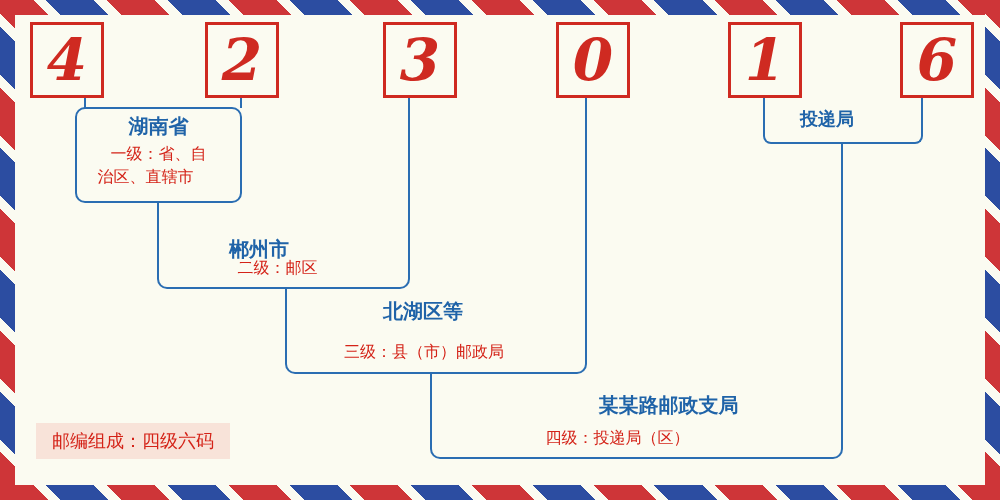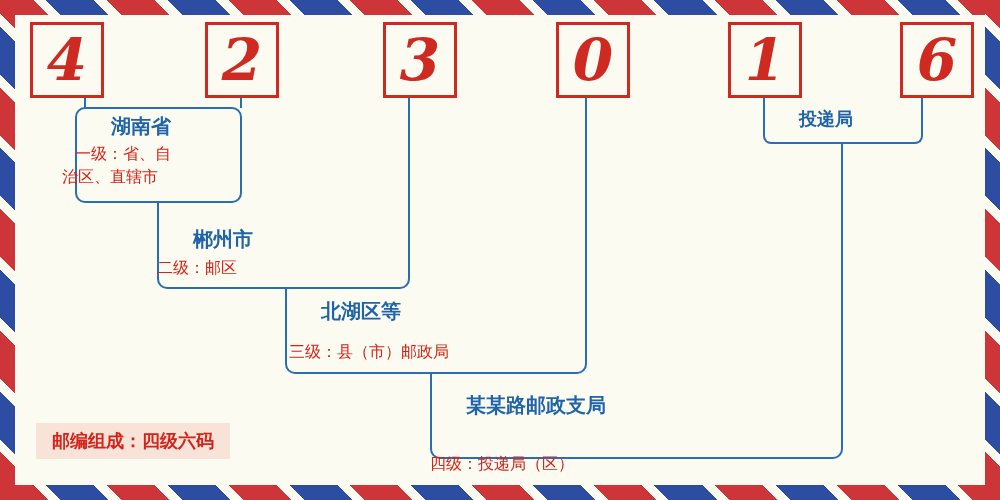--- a/index.html
+++ b/index.html
@@ -57,31 +57,31 @@
     border-radius:0 0 10px 10px;
   }
   .fullbox{
     position:absolute;box-sizing:border-box;
     border:2px solid #2a6db2;
     border-radius:10px;
   }
 
   
   .lv-name{
-    position:absolute;text-align:left;
-    color:#1f63a8;font-weight:bold;font-size:20px;padding-left:36px;
+    position:absolute;text-align:center;
+    color:#1f63a8;font-weight:bold;font-size:20px;
   }
   .lv-desc{
-    position:absolute;text-align:left;
+    position:absolute;text-align:center;
     color:#d42318;font-size:16px;line-height:23px;
   }
   .footer-badge{
     position:absolute;left:36px;top:423px;
     background:#f8e3d9;
-    color:#d42318;font-weight:bold;font-size:18px;
+    color:#d42318;font-weight:normal;font-size:18px;
     padding:6px 16px;
   }
 </style>
 </head>
 <body>
 
 <div class="canvas">
 
   <div class="stripe top"></div>
   <div class="stripe bottom"></div>
@@ -112,29 +112,29 @@
   <div class="vline" style="left:408px;top:98px;height:106px"></div>
   <div class="vline" style="left:585px;top:98px;height:192px"></div>
   <div class="vline" style="left:841px;top:144px;height:231px"></div>
 
   <div class="fullbox" style="left:75px;top:107px;width:167px;height:96px"></div>
   <div class="lv-name" style="left:75px;top:113px;width:167px">湖南省</div>
   <div class="lv-desc" style="left:75px;top:142px;width:167px">一级：省、自</div>
   <div class="lv-desc" style="left:62px;top:165px;width:167px">治区、直辖市</div>
 
   <div class="bracket" style="left:157px;top:203px;width:253px;height:86px"></div>
-  <div class="lv-name" style="left:157px;top:226px;width:204px">郴州市</div>
+  <div class="lv-name" style="left:157px;top:236px;width:204px">郴州市</div>
   <div class="lv-desc" style="left:157px;top:256px;width:241px">二级：邮区</div>
 
   <div class="bracket" style="left:285px;top:289px;width:302px;height:85px"></div>
   <div class="lv-name" style="left:285px;top:298px;width:276px">北湖区等</div>
-  <div class="lv-desc" style="left:289px;top:340px;width:302px">三级：县（市）邮政局</div>
+  <div class="lv-desc" style="left:273px;top:340px;width:302px">三级：县（市）邮政局</div>
 
   <div class="bracket" style="left:430px;top:374px;width:413px;height:85px"></div>
   <div class="lv-name" style="left:430px;top:392px;width:477px">某某路邮政支局</div>
-  <div class="lv-desc" style="left:430px;top:452px;width:375px">四级：投递局（区）</div>
+  <div class="lv-desc" style="left:430px;top:426px;width:375px">四级：投递局（区）</div>
 
   <div class="bracket" style="left:763px;top:98px;width:160px;height:46px;border-radius:0 0 8px 8px"></div>
   <div class="lv-name" style="left:763px;top:107px;width:128px;font-size:18px">投递局</div>
 
   <div class="footer-badge">邮编组成：四级六码</div>
 
 </div>
 
 </body></html>

